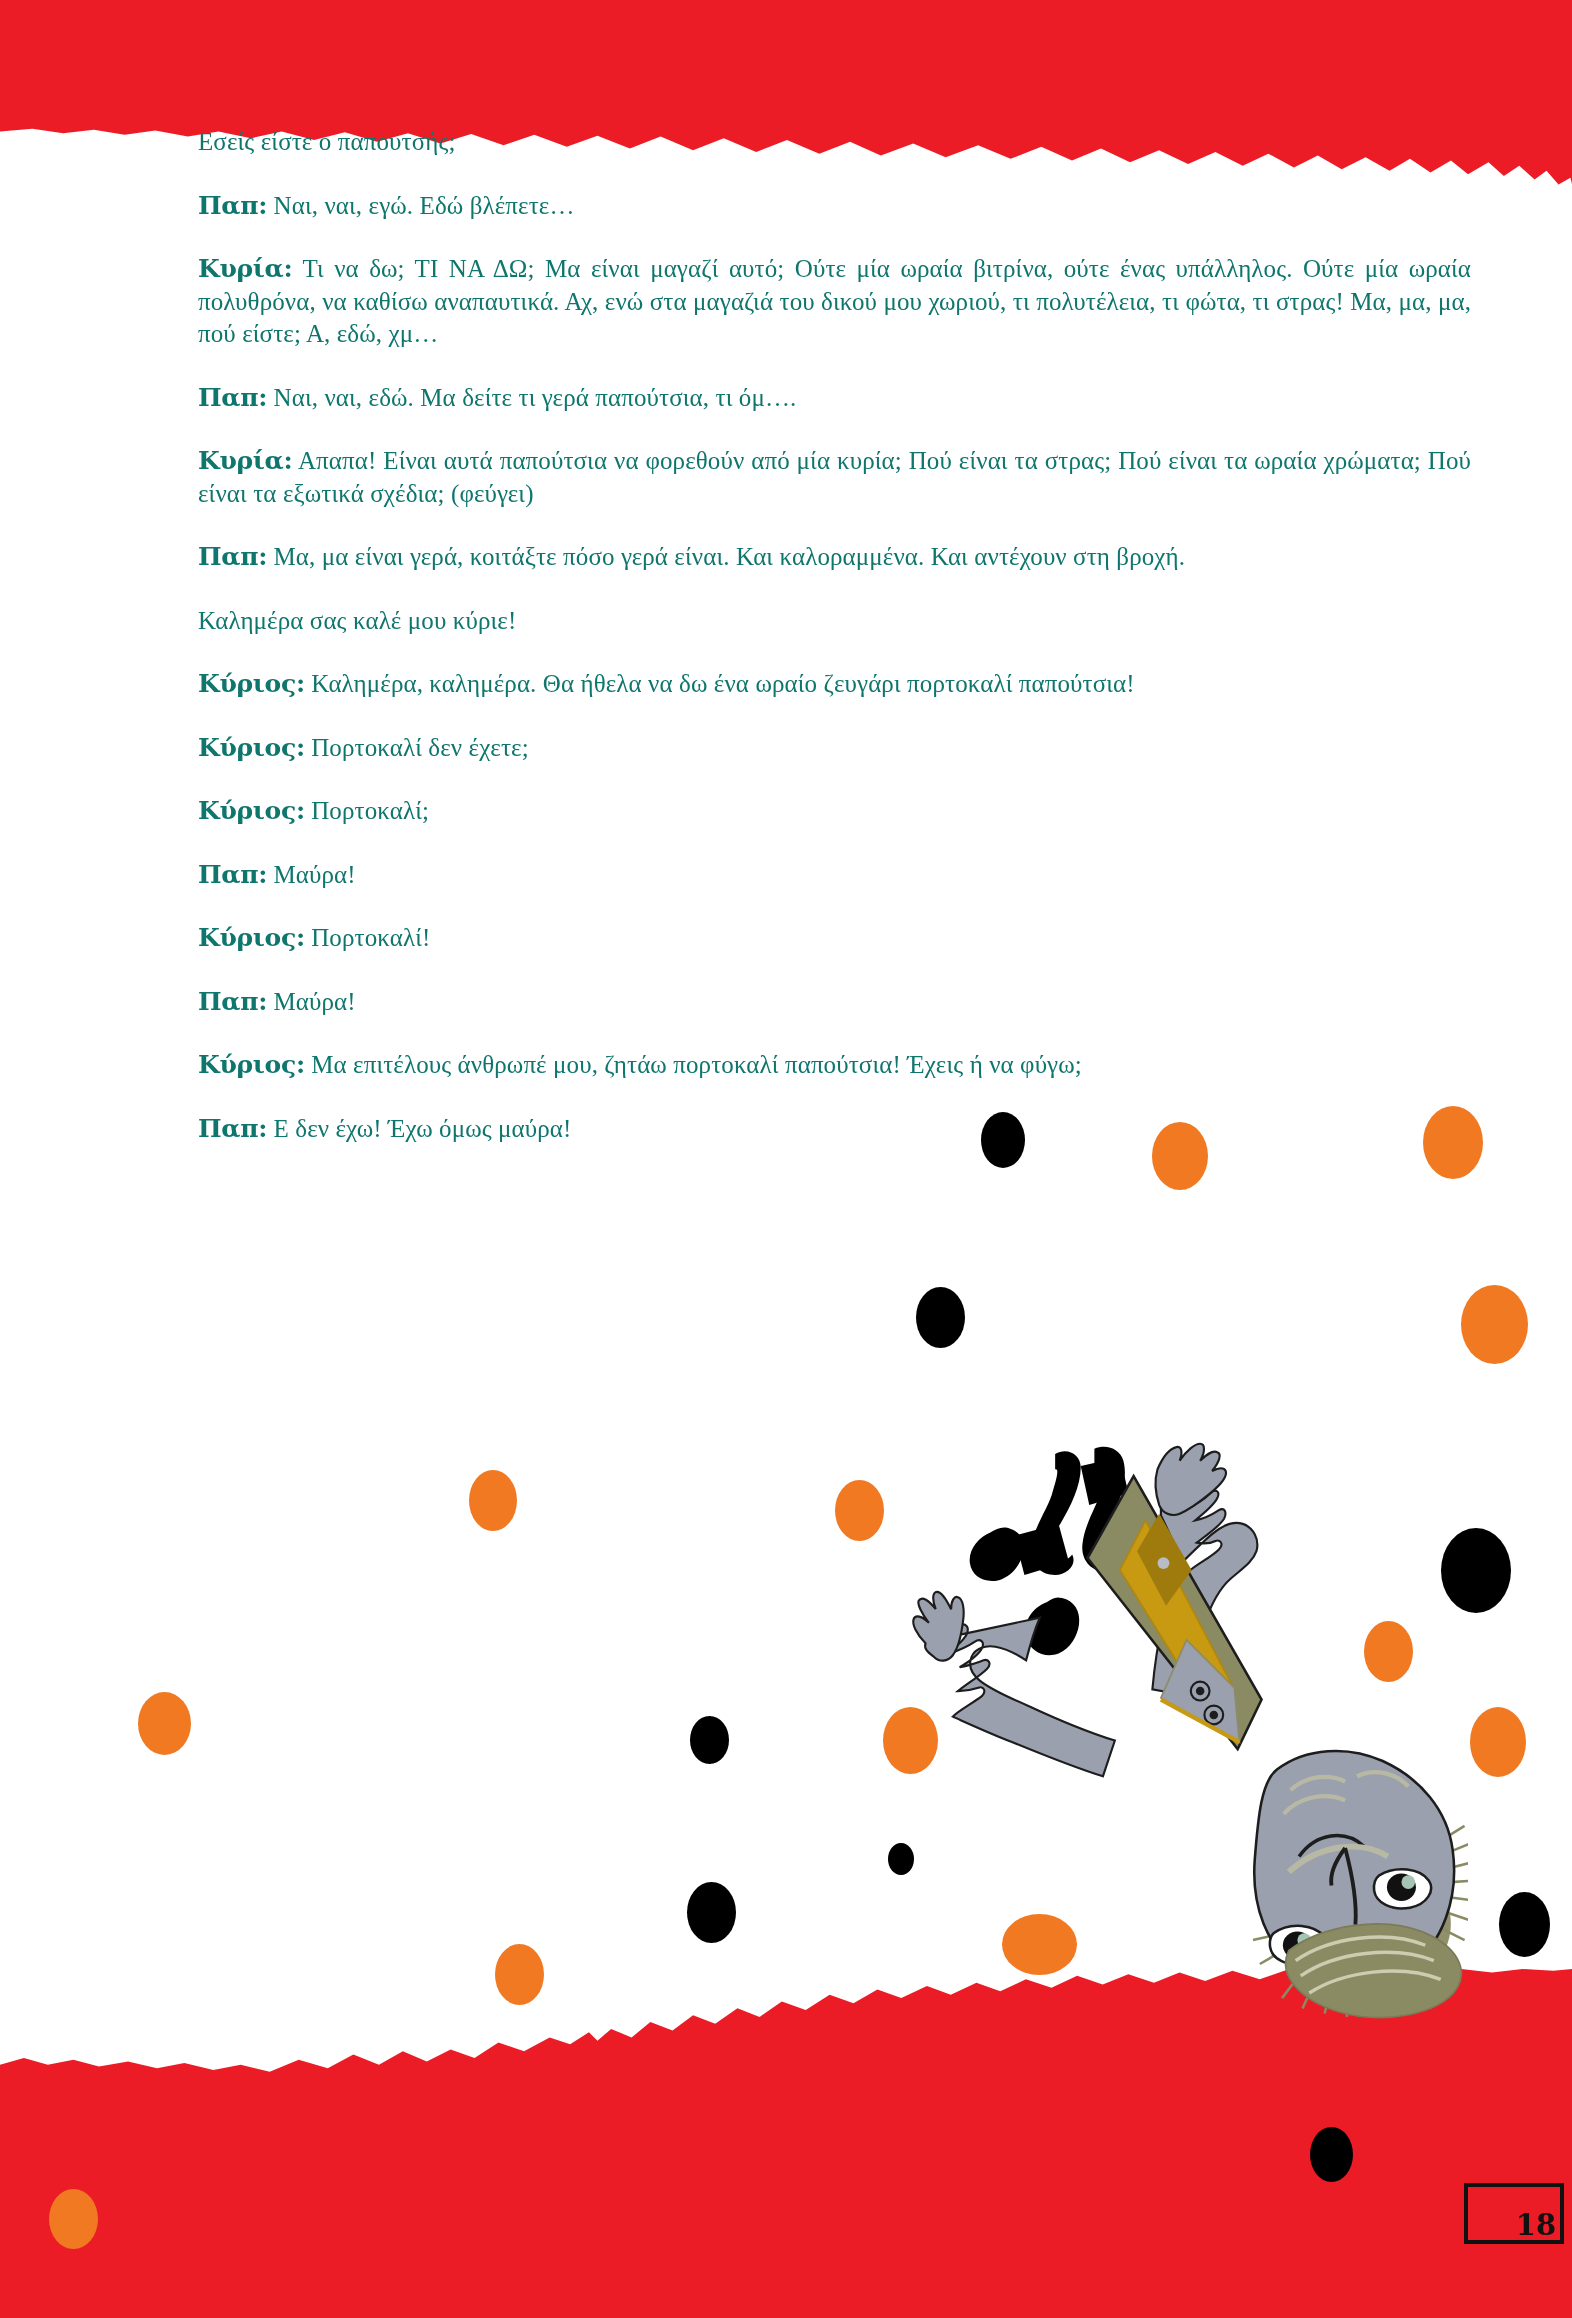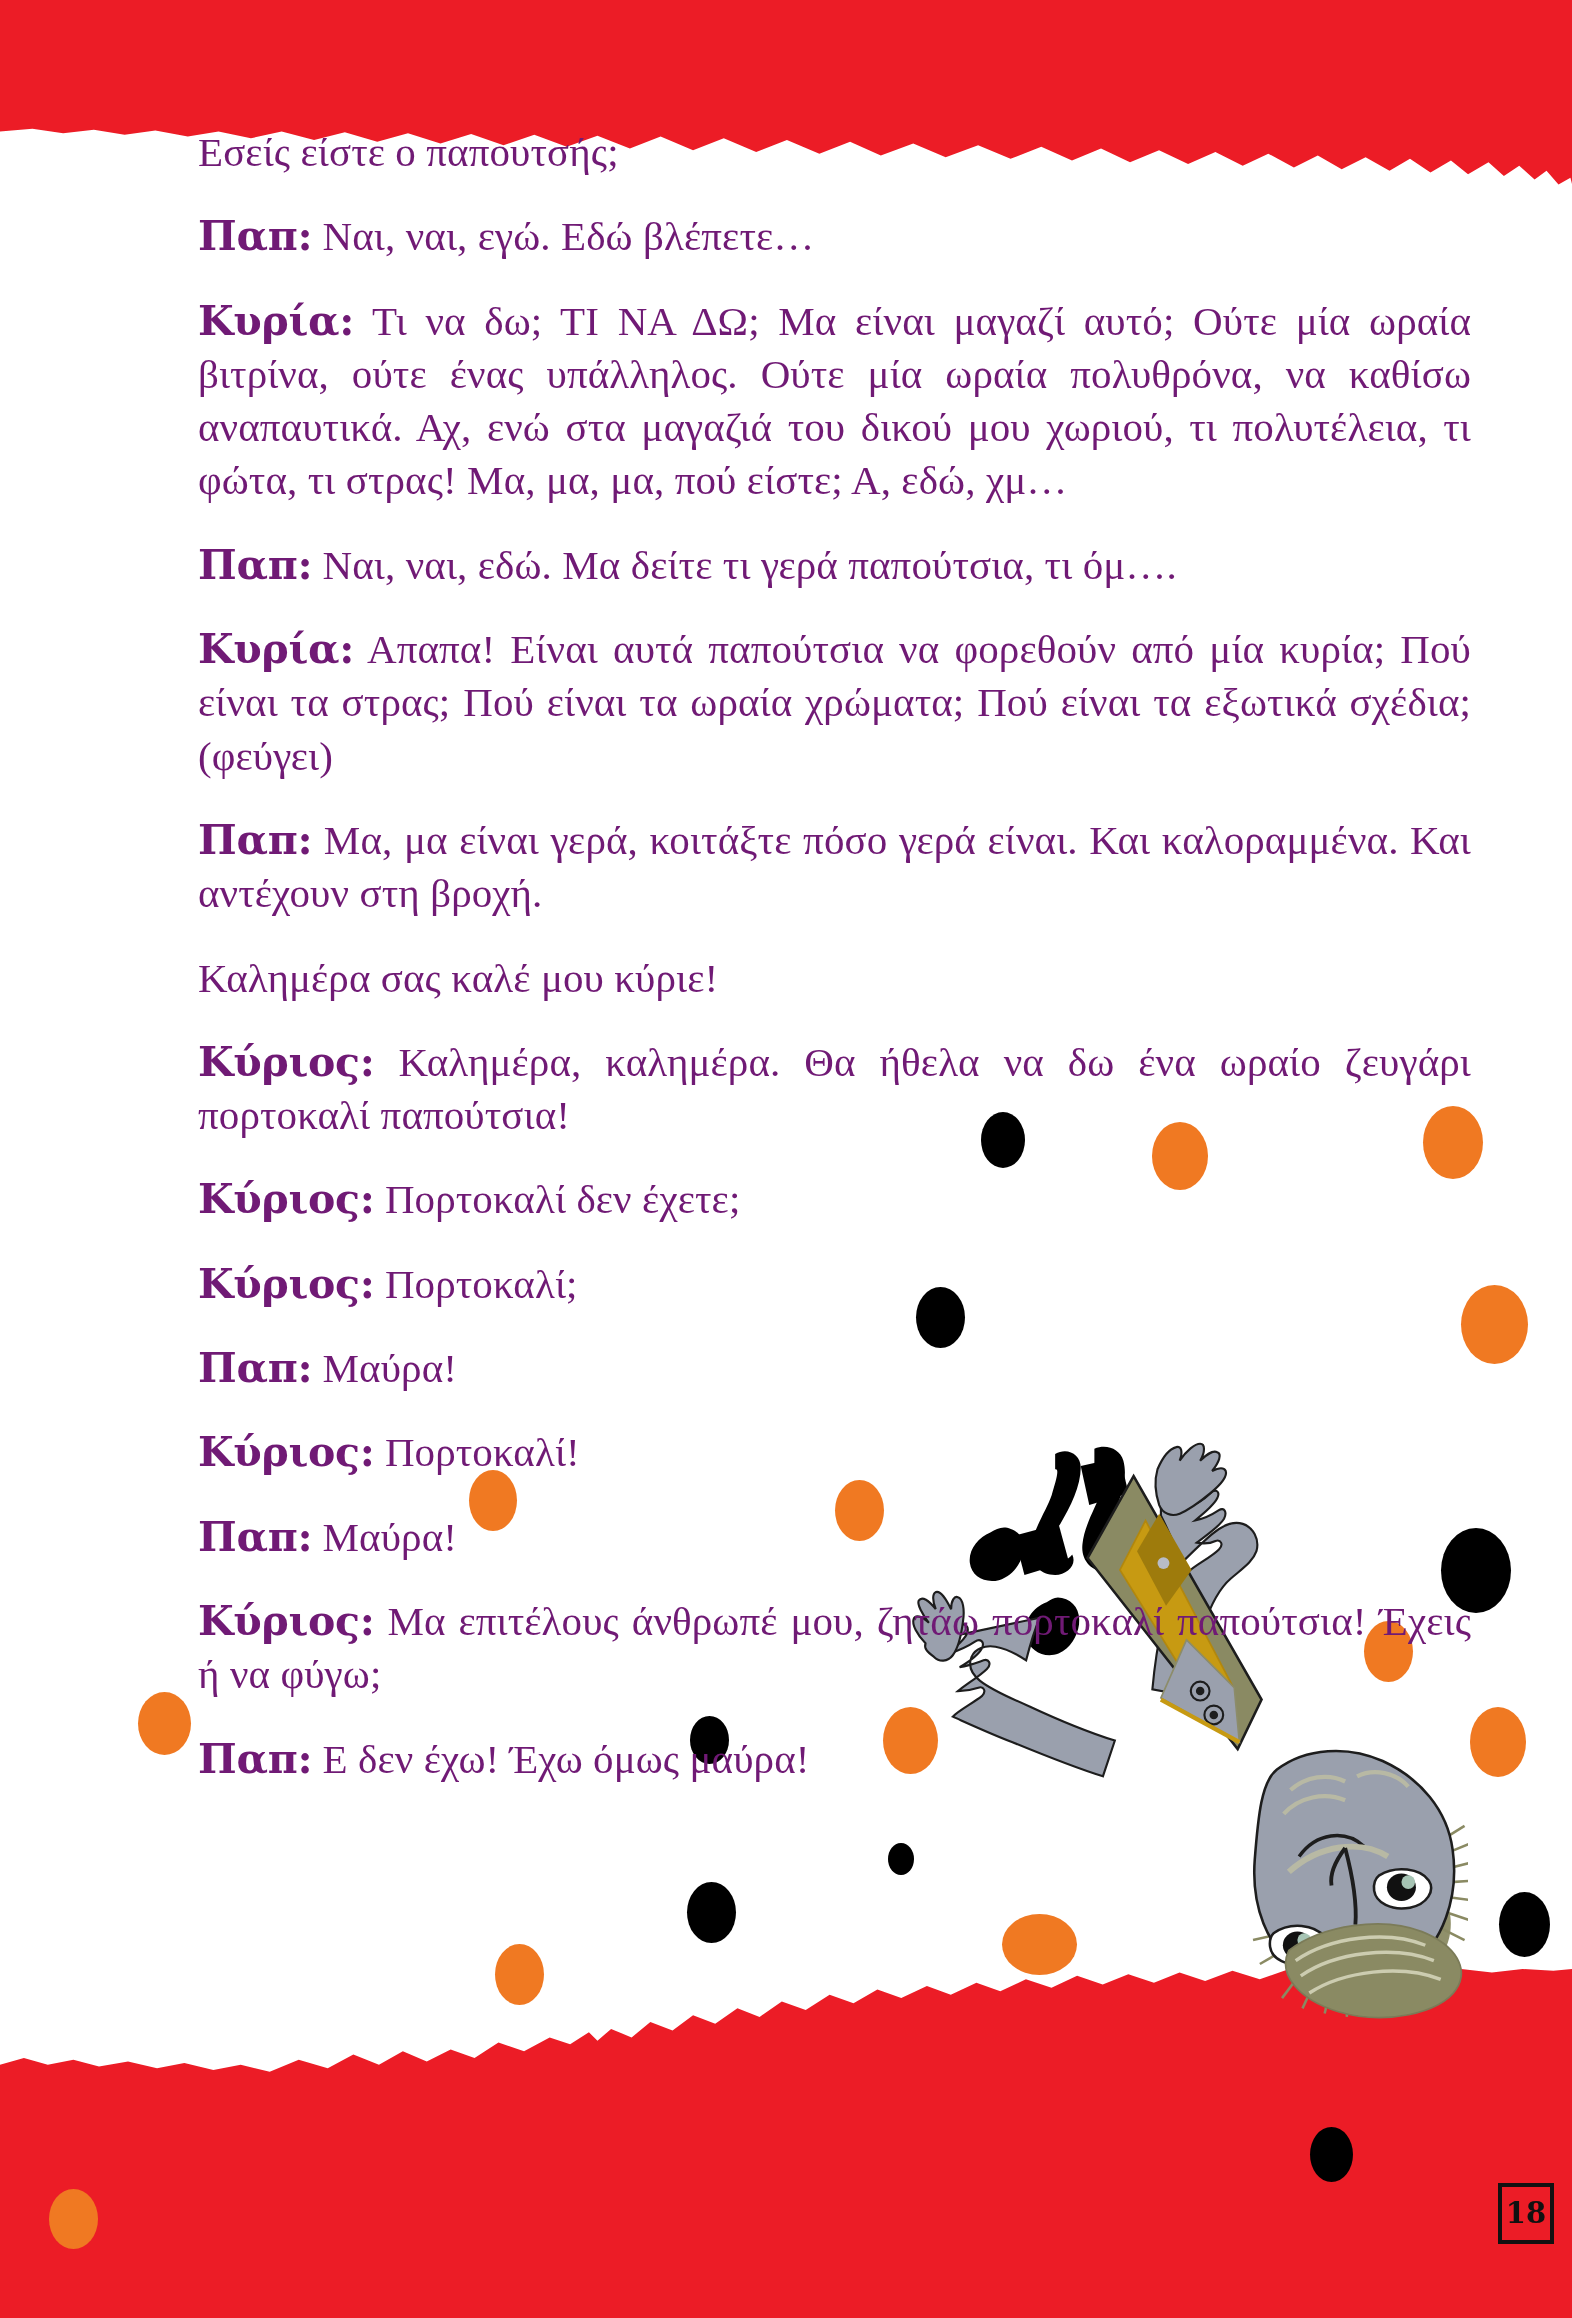--- a/index.html
+++ b/index.html
@@ -41,24 +41,24 @@
   
   #text-column {
     position: absolute;
     left: 198px;
     top: 126px;
     width: 1273px;
     z-index: 5;
   }
   .para {
     margin: 0 0 31px 0;
-    font-size: 41px;
+    font-size: 25px;
     line-height: 1.30;
     text-align: justify;
-    color: #701a75;
+    color: #0f766e;
     letter-spacing: 0.1px;
   }
   .para.last { margin-bottom: 0; }
   .speaker {
     font-weight: bold;
     font-family: "DejaVu Serif", "Liberation Serif", serif;
     letter-spacing: -0.3px;
     margin-top: 12px;
   }
   .stage { }
@@ -70,30 +70,31 @@
     top: 1442px;
     width: 563px;
     height: 580px;
     z-index: 4;
   }
   #illustration svg { width: 100%; height: 100%; display: block; }
 
   
   #page-number-box {
     position: absolute;
-    right: 19px;
+    right: 9px;
     bottom: 75px;
     width: 48px;
     height: 53px;
     border: 4.3px solid #111;
     background: #ec1c26;
     z-index: 8;
     display: flex;
-    align-items: center;
+    align-items: flex-end;
     justify-content: center;
+    padding-left: 44px;
   }
   #page-number-label {
     font-family: "DejaVu Serif", "Liberation Serif", serif;
     font-size: 29px;
     font-weight: bold;
     color: #111;
     line-height: 1;
   }
 </style>
 </head>

